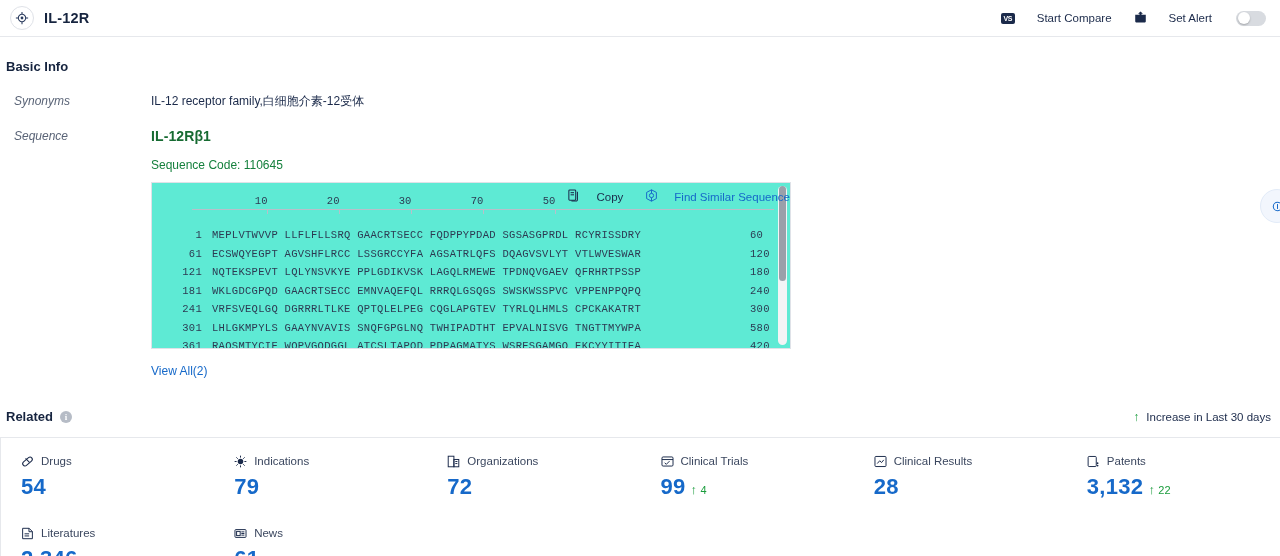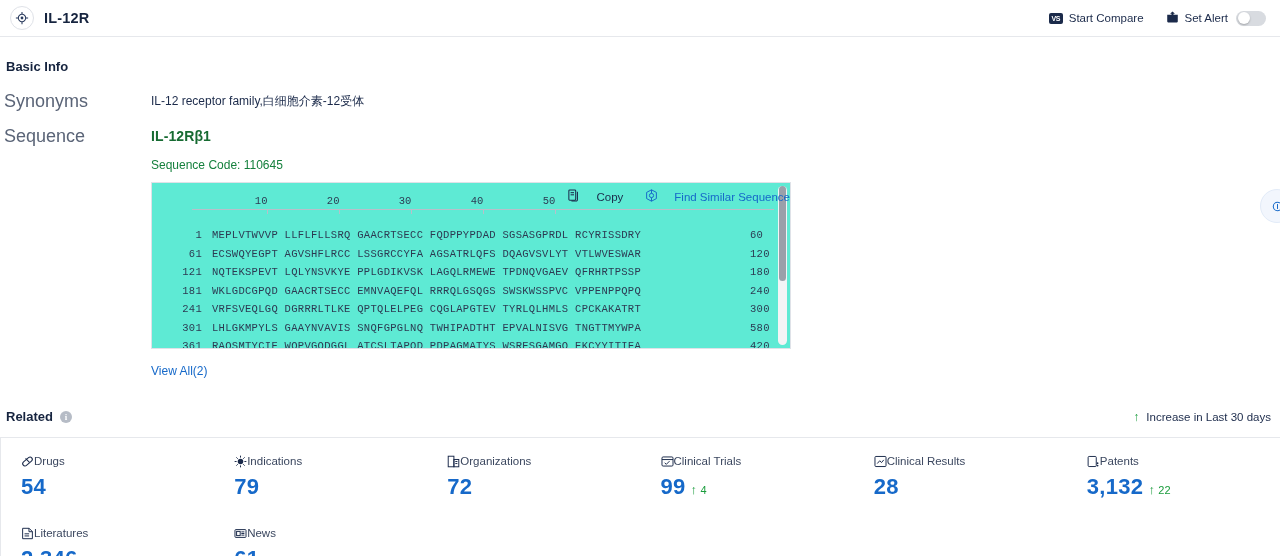--- a/index.html
+++ b/index.html
@@ -36,21 +36,21 @@
     letter-spacing: .2px;
     color: #16243f;
   }
   .topbar-right {
     margin-left: auto;
     display: flex;
     align-items: center;
     gap: 22px;
   }
   .tb-action {
-    display: flex; align-items: center; gap: 6px;
+    display: flex; align-items: center; gap: 22px;
     font-size: 11.5px;
     color: #1b2a4a;
     cursor: pointer;
     white-space: nowrap;
   }
   .vs-badge {
     width: 14px; height: 11px;
     background: #1b2a4a;
     border-radius: 2px;
     color: #fff;
@@ -86,24 +86,25 @@
     font-size: 13px;
     font-weight: 700;
     color: #16243f;
     padding: 22px 0 0 6px;
   }
 
   .row { display: flex; padding-top: 19px; }
   .row-label {
     width: 151px;
     flex: 0 0 151px;
-    padding-left: 4px;
-    font-size: 18px;
+    padding-left: 14px;
+    font-size: 12px;
     color: #5a6477;
     line-height: 16px;
+    font-style: italic;
   }
   .row-value { flex: 1; font-size: 12px; color: #1b2a4a; line-height: 16px; }
 
   .seq-name {
     font-size: 14px;
     font-weight: 700;
     color: #176b32;
     letter-spacing: .1px;
   }
   .seq-code {
@@ -263,20 +264,21 @@
     grid-template-columns: repeat(6, 1fr);
     padding: 0;
   }
   .stat {
     padding: 16px 0 10px 20px;
     cursor: pointer;
   }
   .stat-head {
     display: flex;
     align-items: center;
+    gap: 7px;
     font-size: 11.5px;
     color: #3b475f;
     height: 14px;
   }
   .stat-val {
     margin-top: 6px;
     display: flex;
     align-items: baseline;
     gap: 5px;
     font-size: 22px;
@@ -359,21 +361,21 @@
       <div class="seq-name">IL-12Rβ1</div>
       <div class="seq-code">Sequence Code: 110645</div>
 
       <div class="seq-box">
         <div class="seq-inner">
           <div class="ruler">
             <div class="ruler-nums">
                 <span style="left: 12.9667%;">10</span>
                 <span style="left: 25.3333%;">20</span>
                 <span style="left: 37.7%;">30</span>
-                <span style="left: 50.0667%;">40</span>
+                <span style="left: 50.0667%;">70</span>
                 <span style="left: 62.4333%;">50</span>
               </div>
             <div class="ruler-line"></div>
             <div class="ruler-ticks">
                 <i style="left: 12.9667%;"></i>
                 <i style="left: 25.3333%;"></i>
                 <i style="left: 37.7%;"></i>
                 <i style="left: 50.0667%;"></i>
                 <i style="left: 62.4333%;"></i>
               </div>

